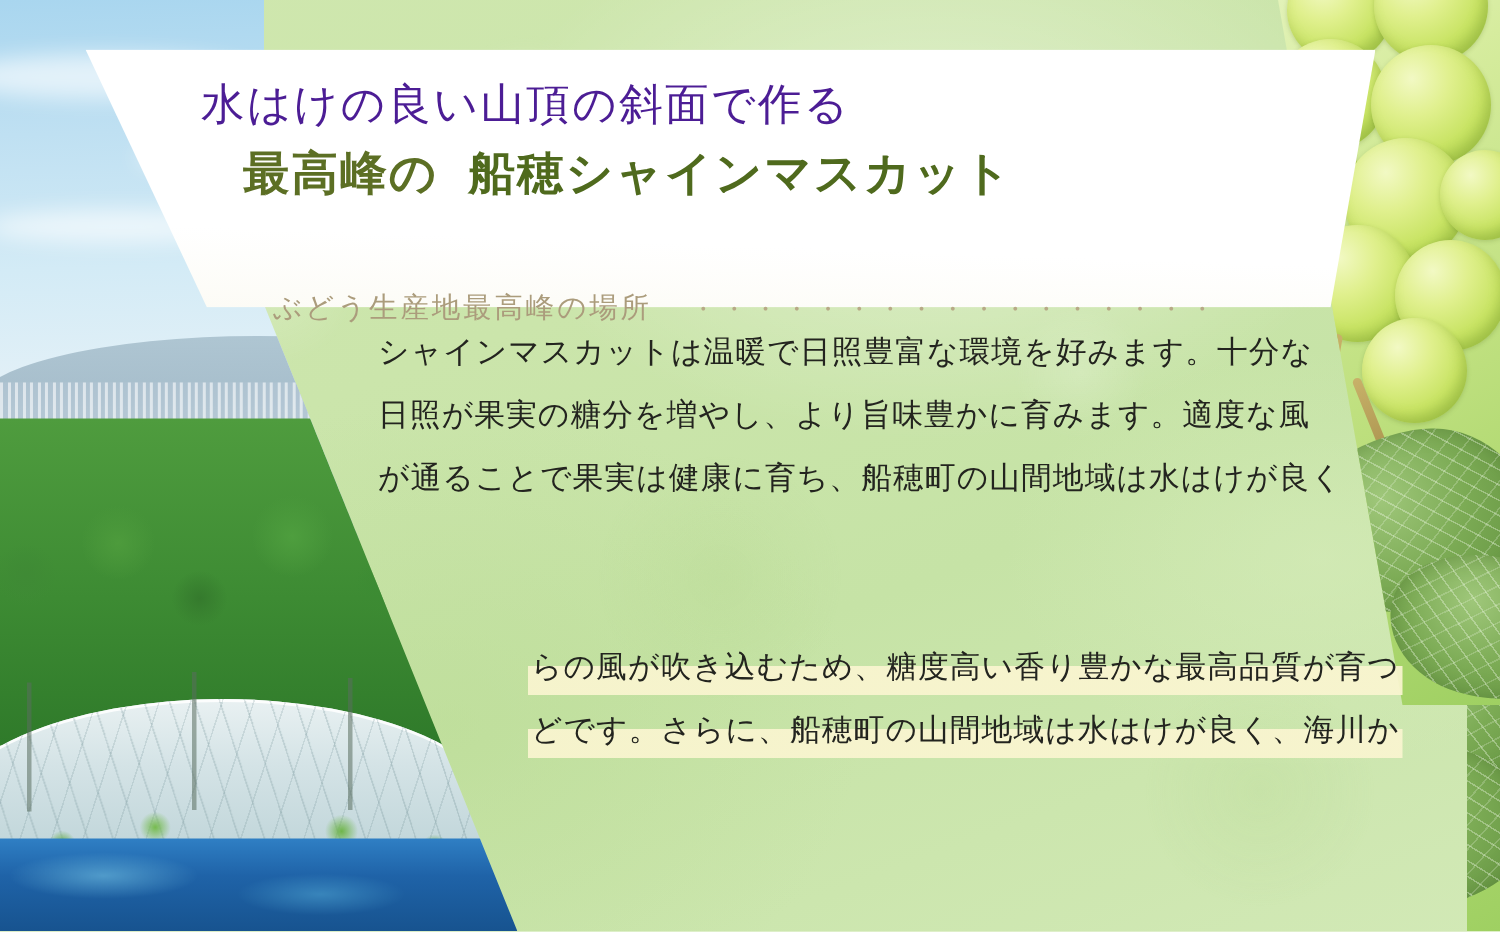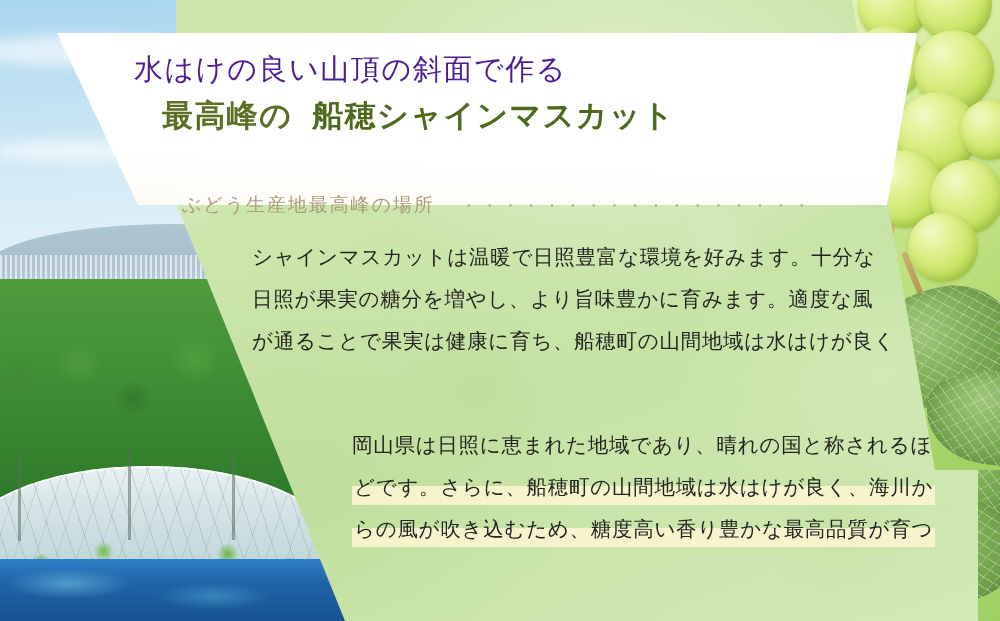--- a/index.html
+++ b/index.html
@@ -181,21 +181,21 @@
   
   .para{
     position:absolute;
     font-size:20.5px;
     line-height:42px;
     letter-spacing:.035em;
     color:#23241f;
     white-space:nowrap;
   }
   .para .ln{ display:block; }
-  .p1{ left:252px; top:236px; }
+  .p1{ left:252px; top:216px;font-family:Liberation Mono, monospace; }
   .p2{ left:352px; top:424px; }
   .hl{
     background:linear-gradient(180deg, rgba(251,246,214,0) 48%, rgba(250,245,208,.92) 48%, rgba(250,245,208,.92) 94%, rgba(251,246,214,0) 94%);
     padding:0 2px;
   }
 </style>
 </head>
 <body>
 
 <div id="stage">
@@ -258,18 +258,17 @@
     </div>
   </div>
 
   <div class="para p1">
     <span class="ln">シャインマスカットは温暖で日照豊富な環境を好みます。十分な</span>
     <span class="ln">日照が果実の糖分を増やし、より旨味豊かに育みます。適度な風</span>
     <span class="ln">が通ることで果実は健康に育ち、船穂町の山間地域は水はけが良く</span>
   </div>
 
   <div class="para p2">
-    <span class="ln">岡山県は日照に恵まれた地域であり、晴れの国と称されるほ</span>
+    <span class="ln hl">らの風が吹き込むため、糖度高い香り豊かな最高品質が育つ</span>
     <span class="ln hl">どです。さらに、船穂町の山間地域は水はけが良く、海川か</span>
-    <span class="ln hl">らの風が吹き込むため、糖度高い香り豊かな最高品質が育つ</span>
   </div>
 
 </div>
 
 </body></html>

